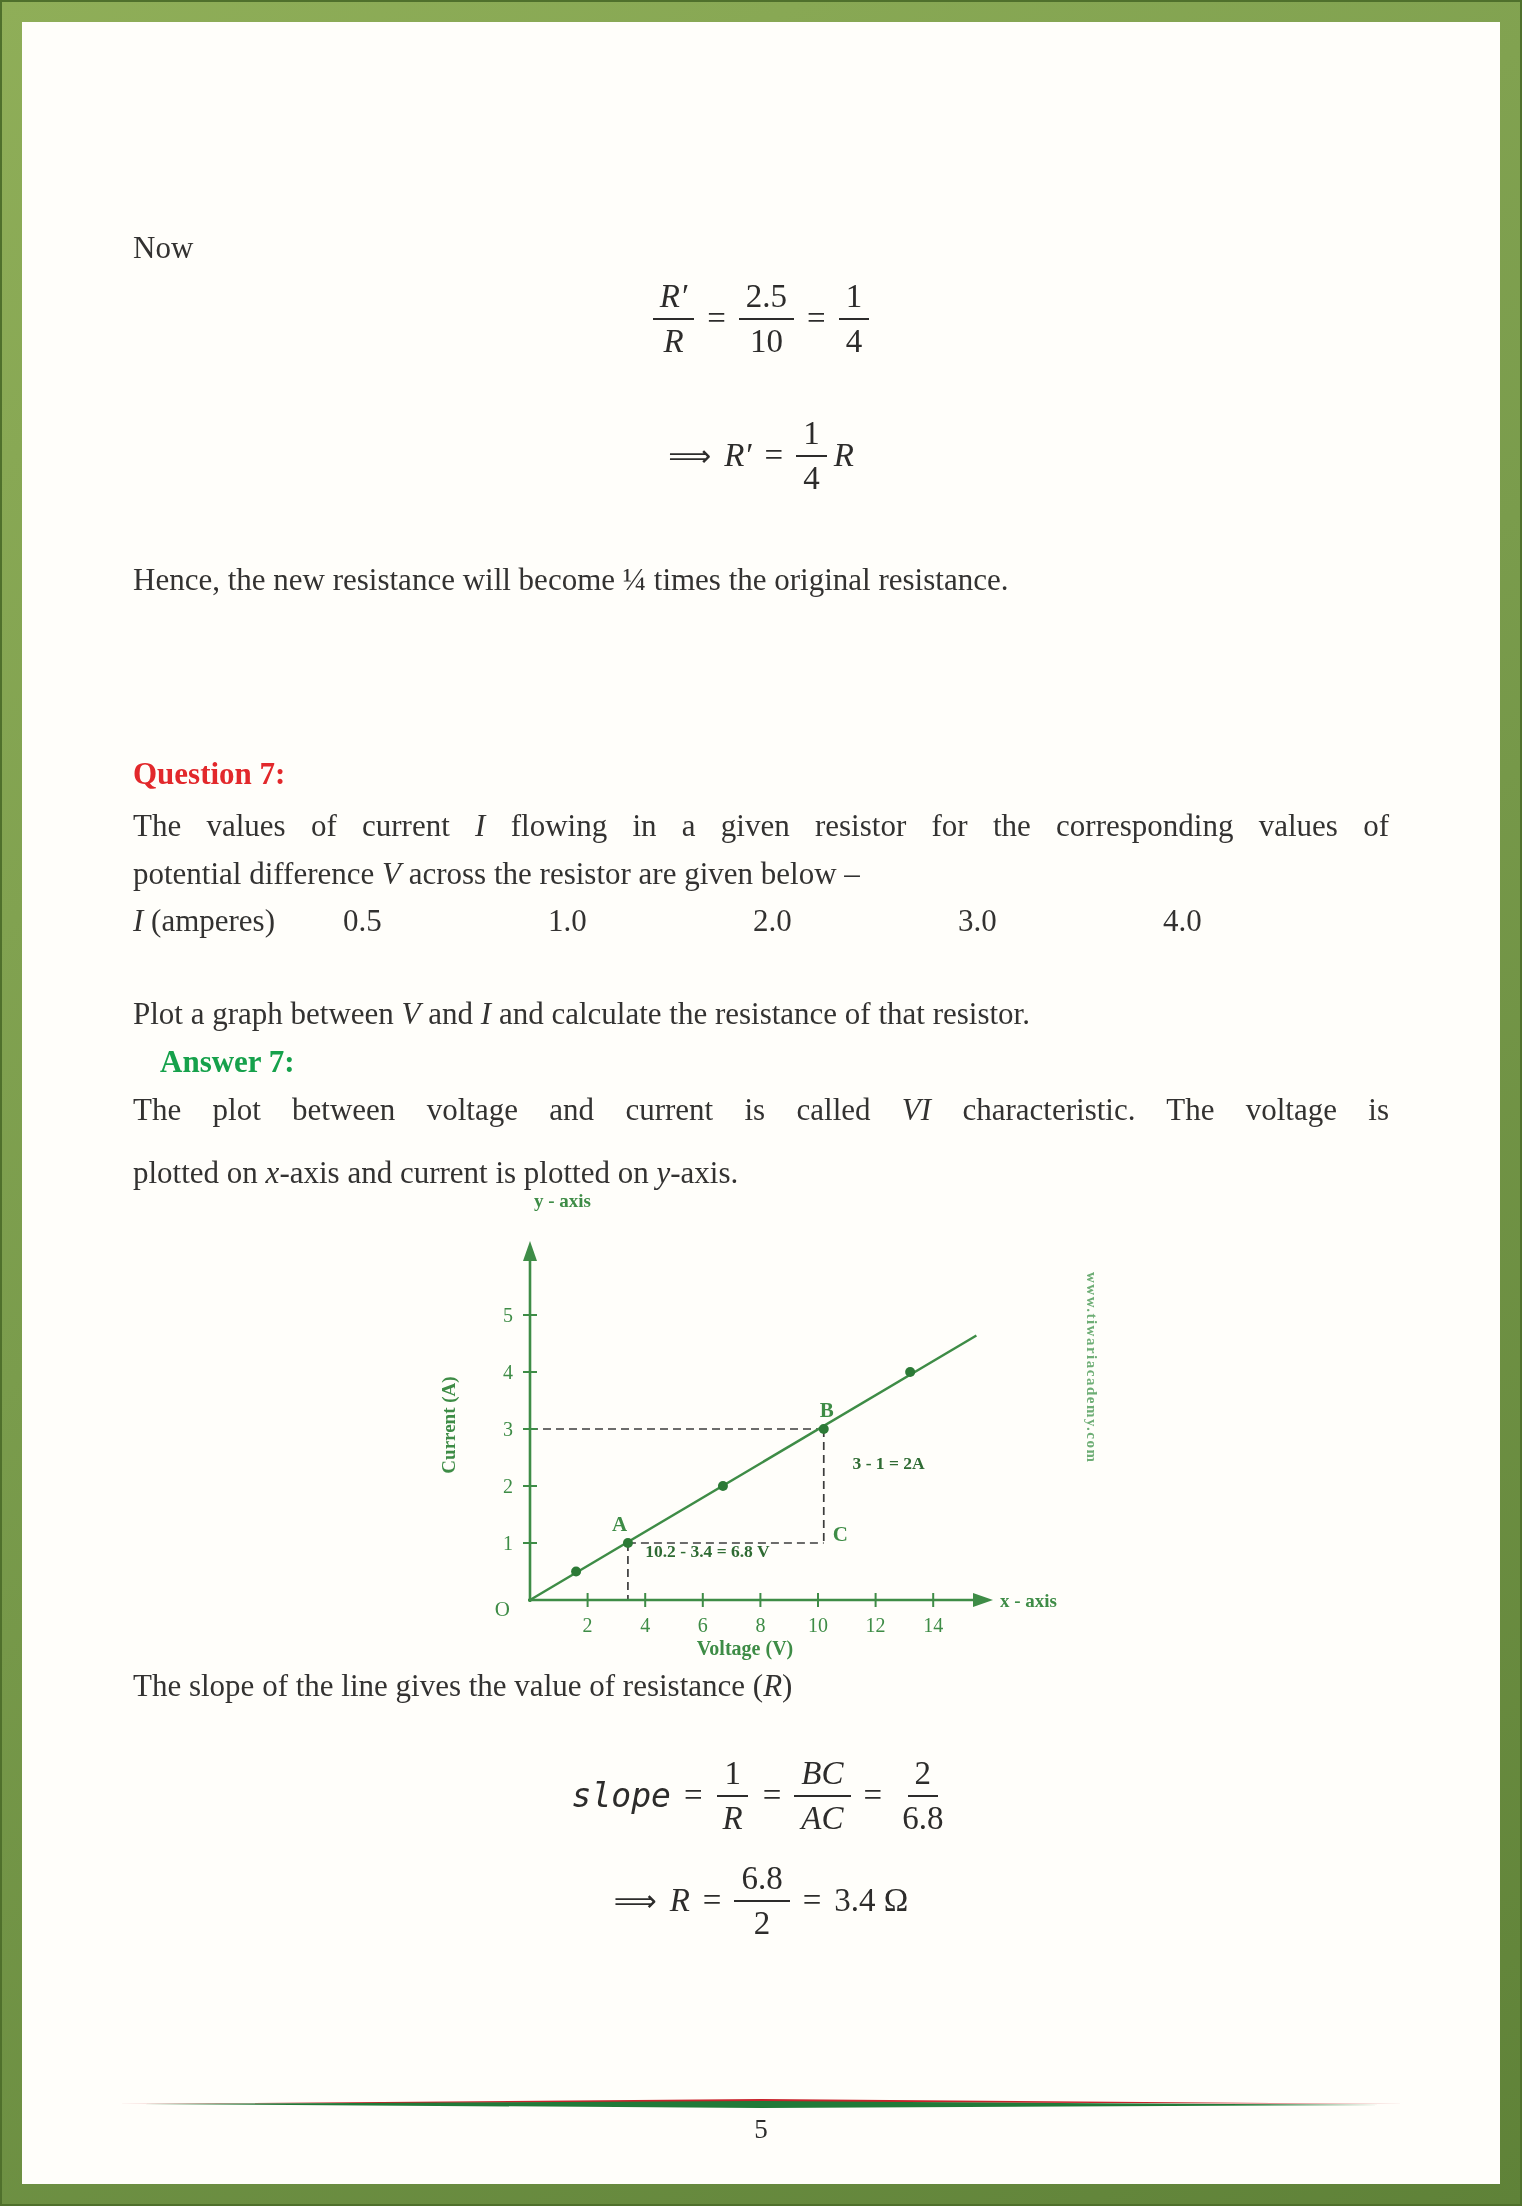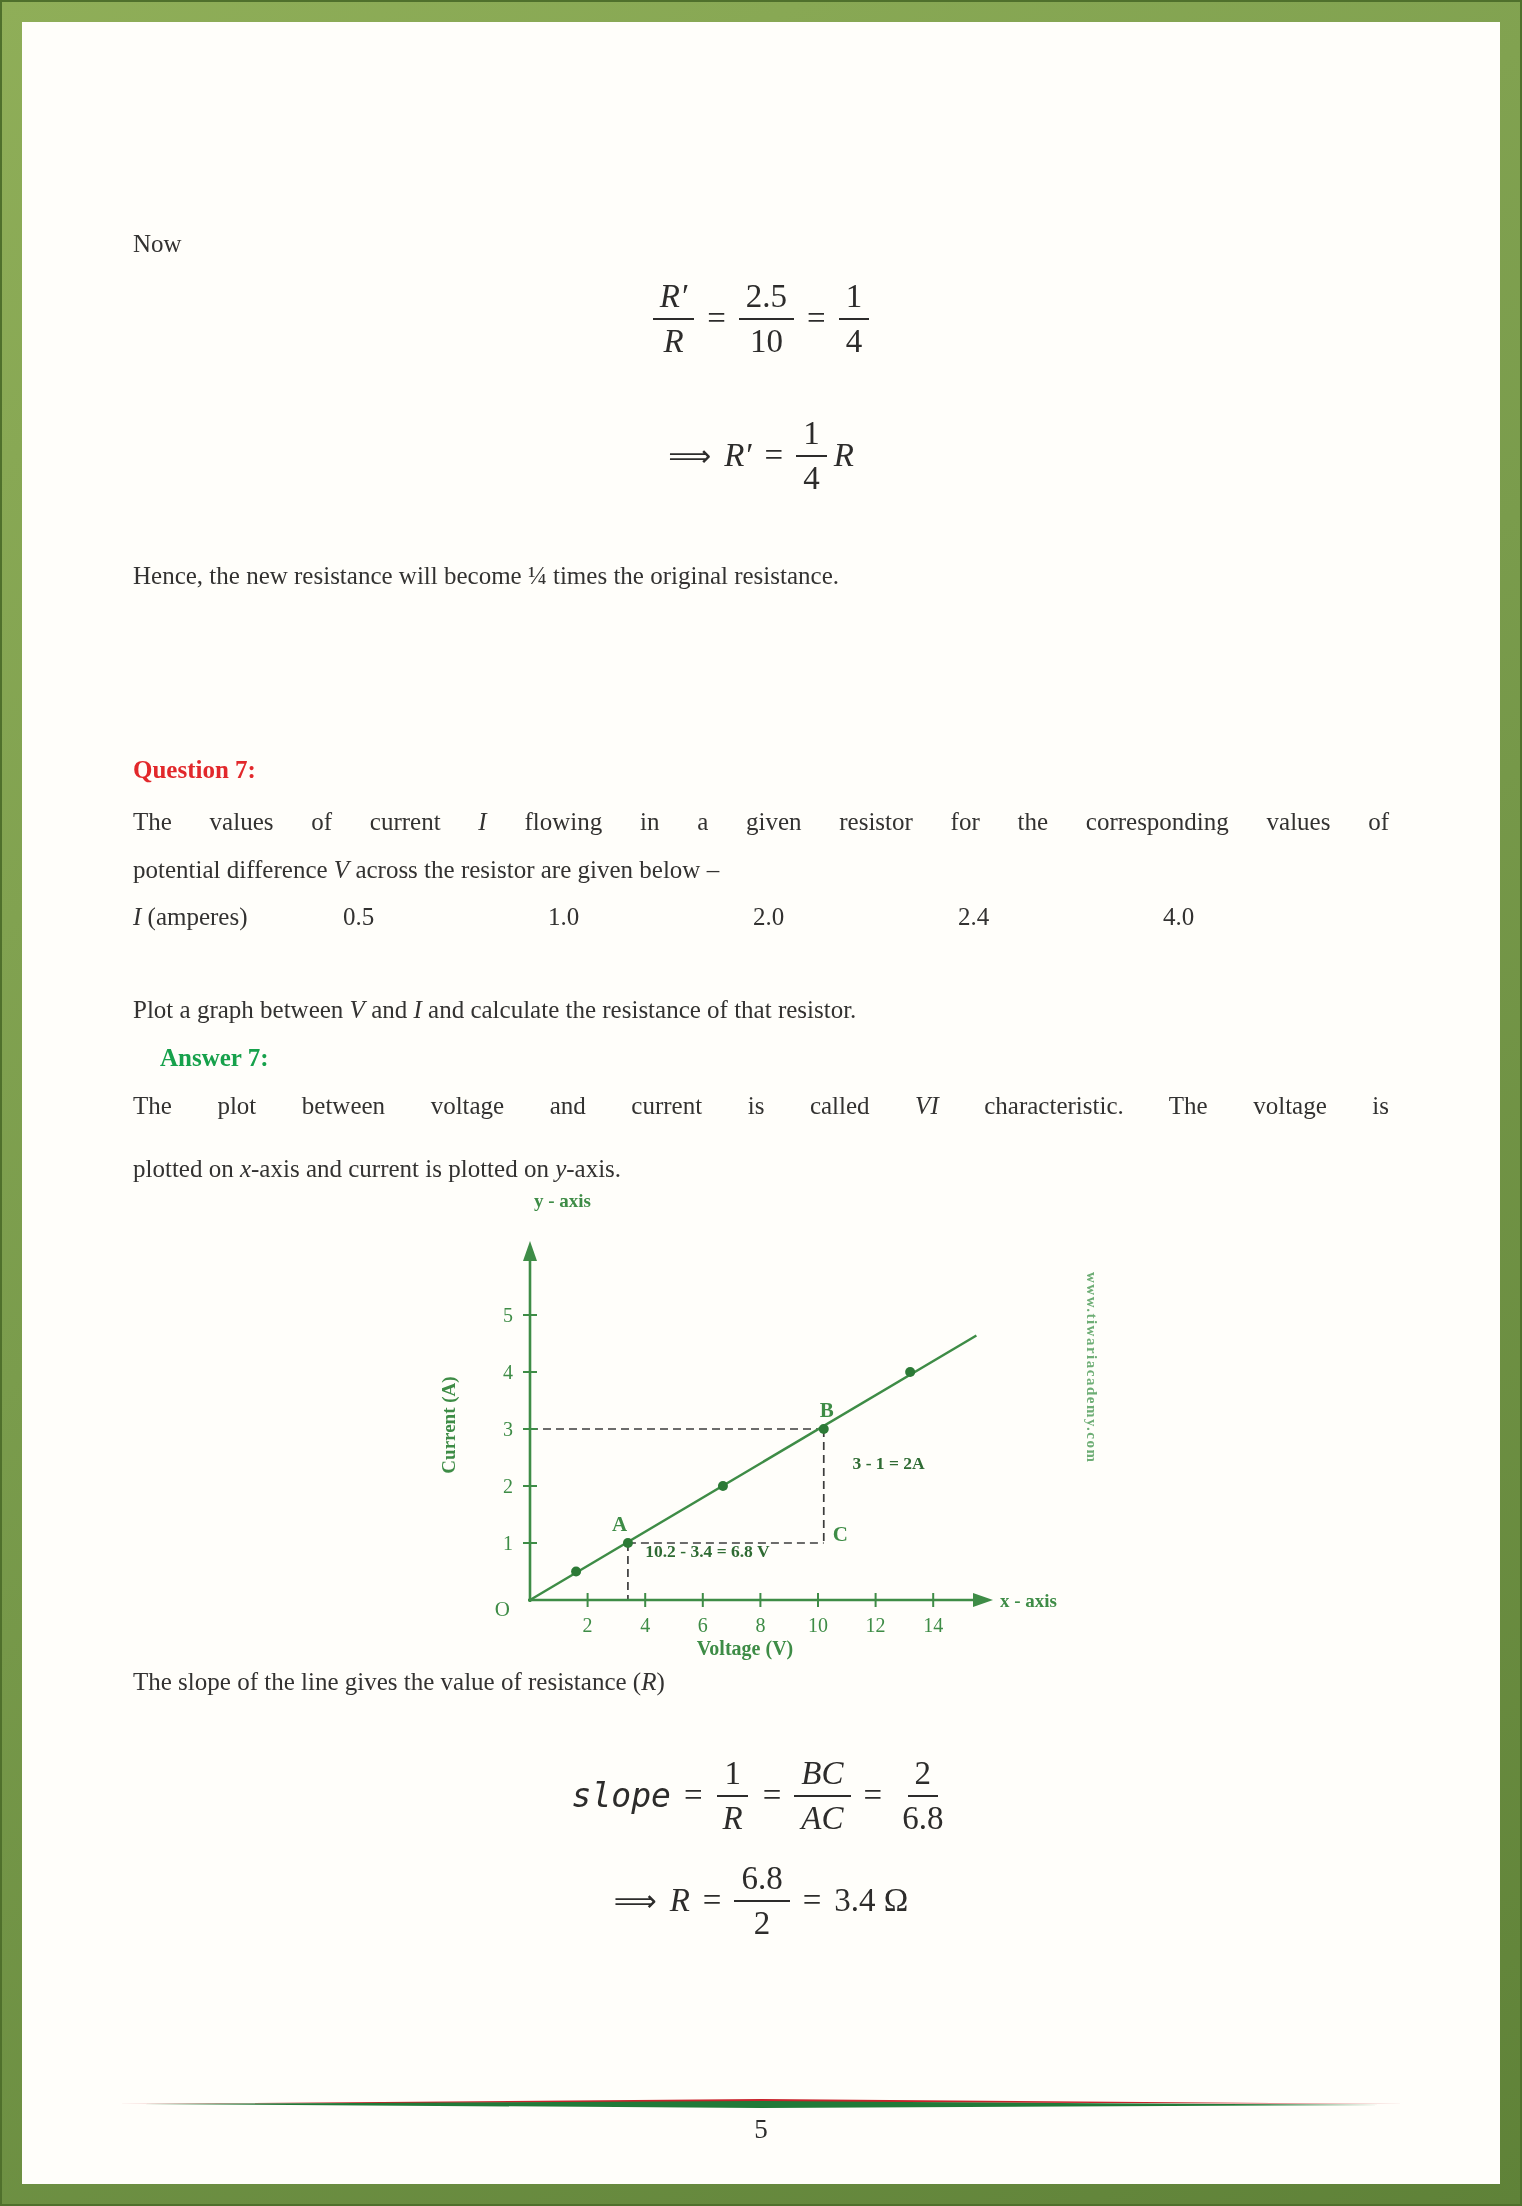--- a/index.html
+++ b/index.html
@@ -9,21 +9,21 @@
   .frame {
     position:relative; width:1522px; height:2206px;
     background:linear-gradient(150deg,#8fae58 0%,#7a9c4c 45%,#5f8238 100%);
     box-shadow:inset 0 0 0 2px #4f702c;
   }
   .page {
     position:absolute; left:22px; top:22px; width:1478px; height:2162px;
     background:#fffefa; overflow:hidden;
   }
 
-  .txt { position:absolute; font-size:25px; color:#333231; white-space:nowrap; }
+  .txt { position:absolute; font-size:31px; color:#333231; white-space:nowrap; }
   .just { width:1256px; text-align:justify; text-align-last:justify; white-space:normal; }
   .it { font-style:italic; }
   .h-red { color:#e2282b; font-weight:700;text-align:center; }
   .h-green { color:#16a14b; font-weight:700; }
 
   .eq {
     position:absolute; left:0; width:1478px;
     display:flex; justify-content:center; align-items:center; gap:13px;
     font-size:33px; color:#2d2c2b;
   }
@@ -94,21 +94,21 @@
     </p>
     <p class="txt" style="left:111px; top:834px;">
       <span>potential difference </span><span class="it">V</span><span> across the resistor are given below –</span>
     </p>
 
     <div class="txt trow" style="left:111px; top:881px; width:1290px;">
       <span class="it">I</span><span> (amperes)</span>
       <span class="cell" style="left:210px;">0.5</span>
       <span class="cell" style="left:415px;">1.0</span>
       <span class="cell" style="left:620px;">2.0</span>
-      <span class="cell" style="left:825px;">2.4</span>
+      <span class="cell" style="left:825px;">3.0</span>
       <span class="cell" style="left:1030px;">4.0</span>
     </div>
 
     <p class="txt" style="left:111px; top:974px;">
       <span>Plot a graph between </span><span class="it">V</span><span> and </span><span class="it">I</span><span> and calculate the resistance of that resistor.</span>
     </p>
 
     <p class="txt h-green" style="left:138px; top:1022px;">Answer 7:</p>
 
     <p class="txt just" style="left:111px; top:1070px;">

